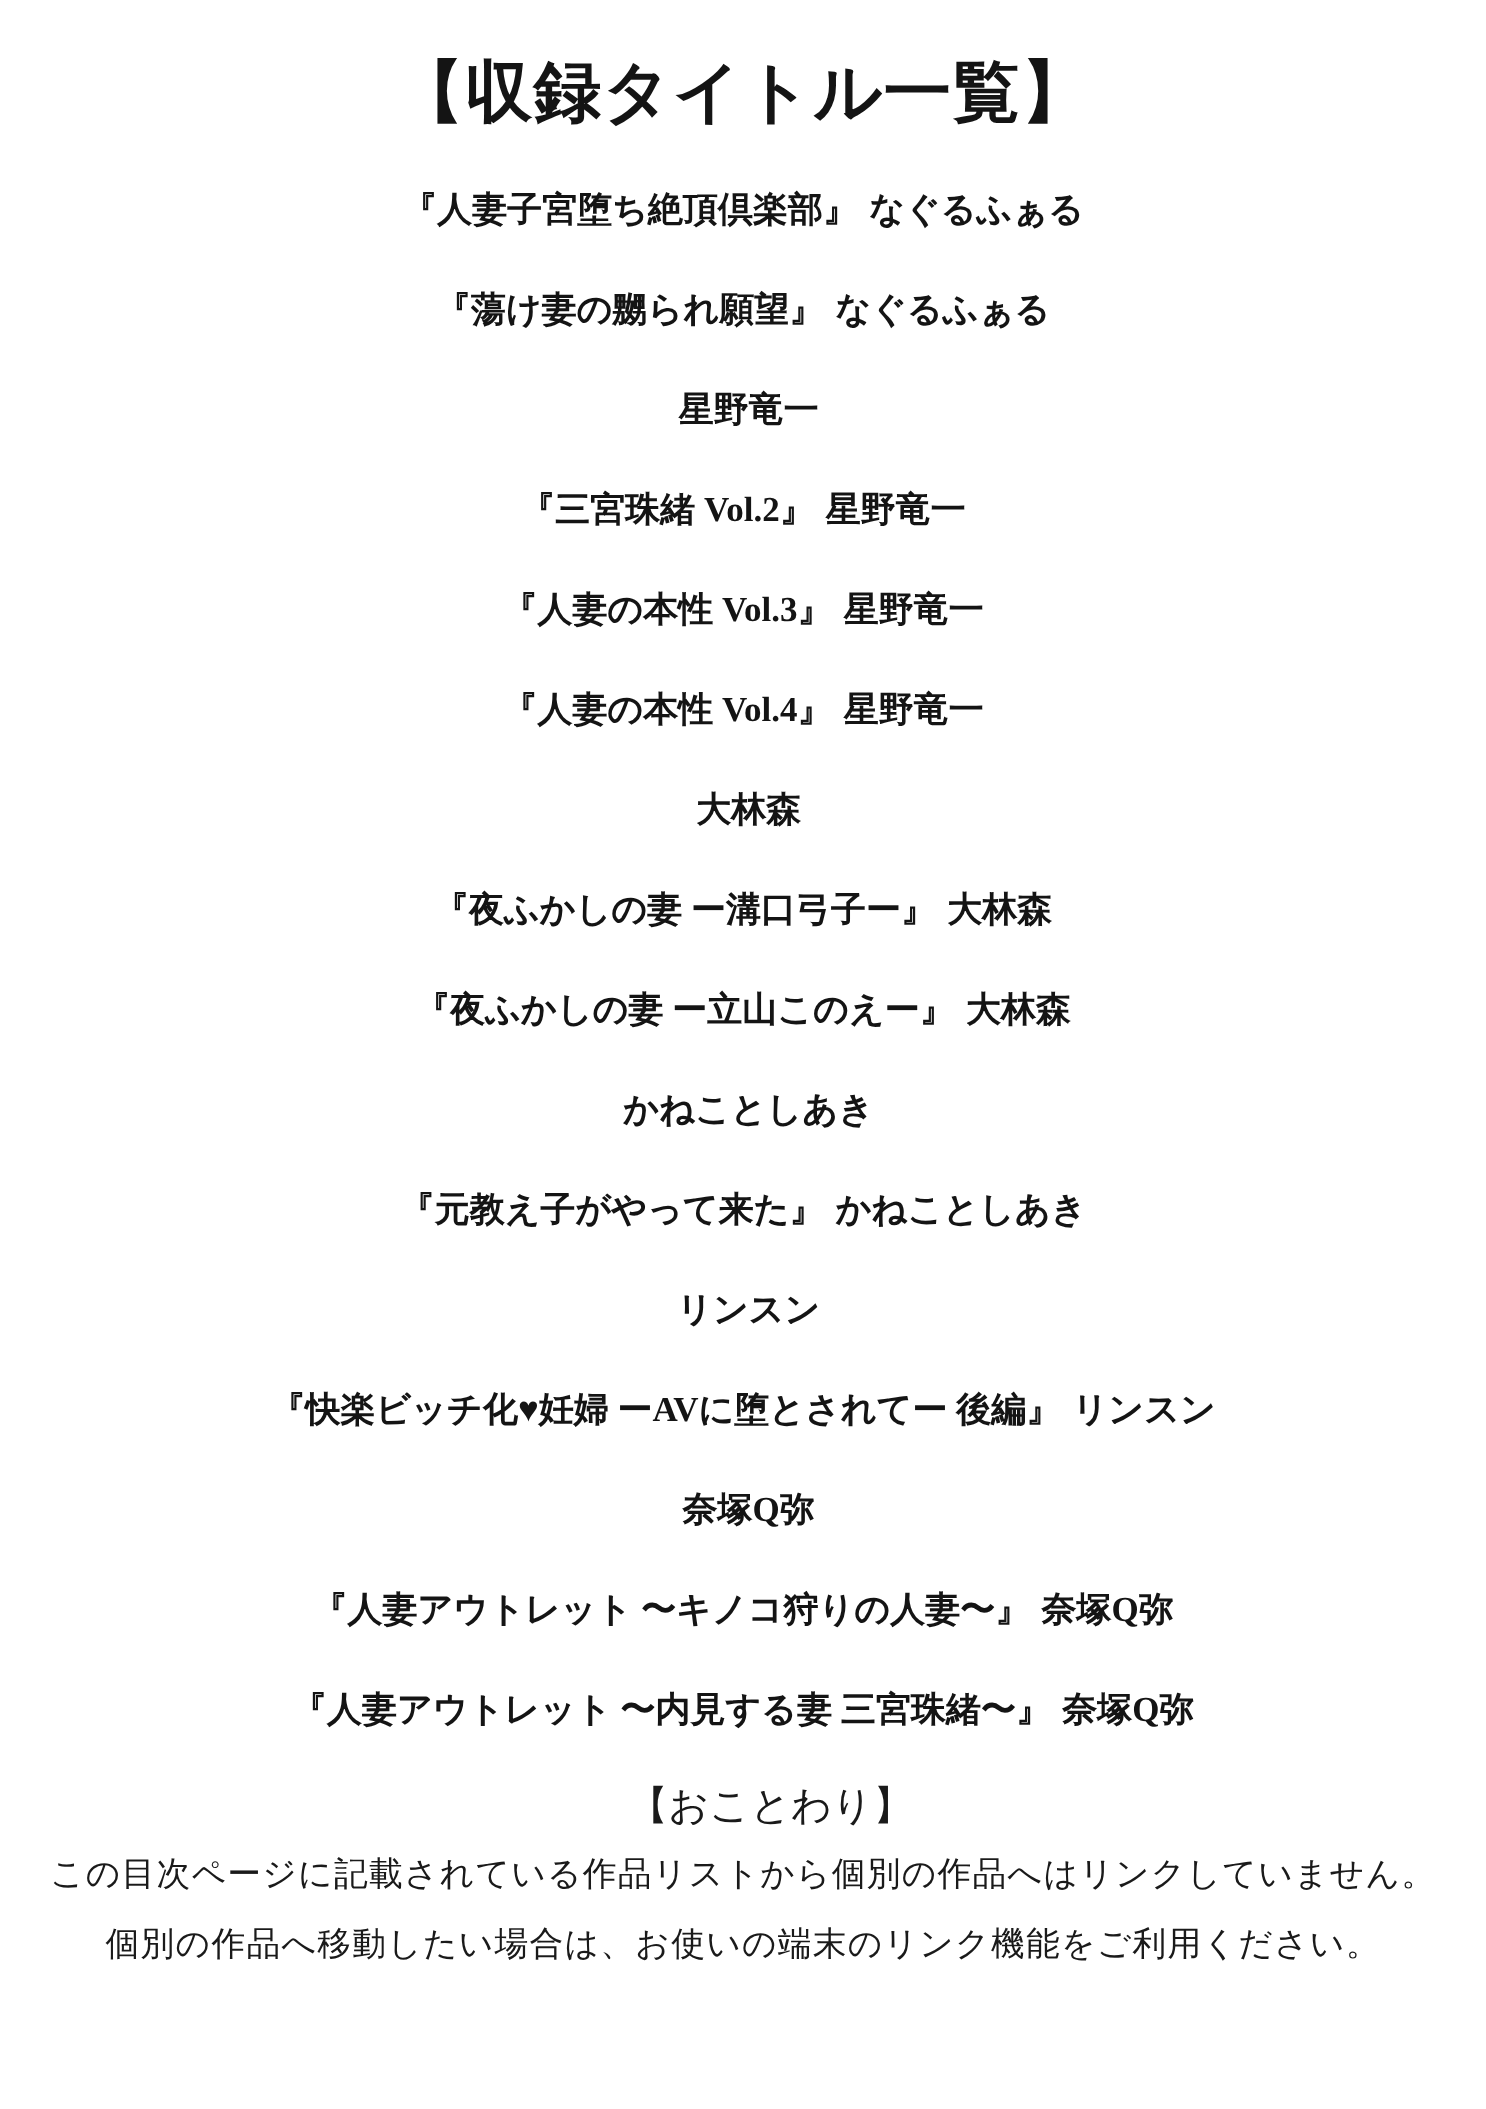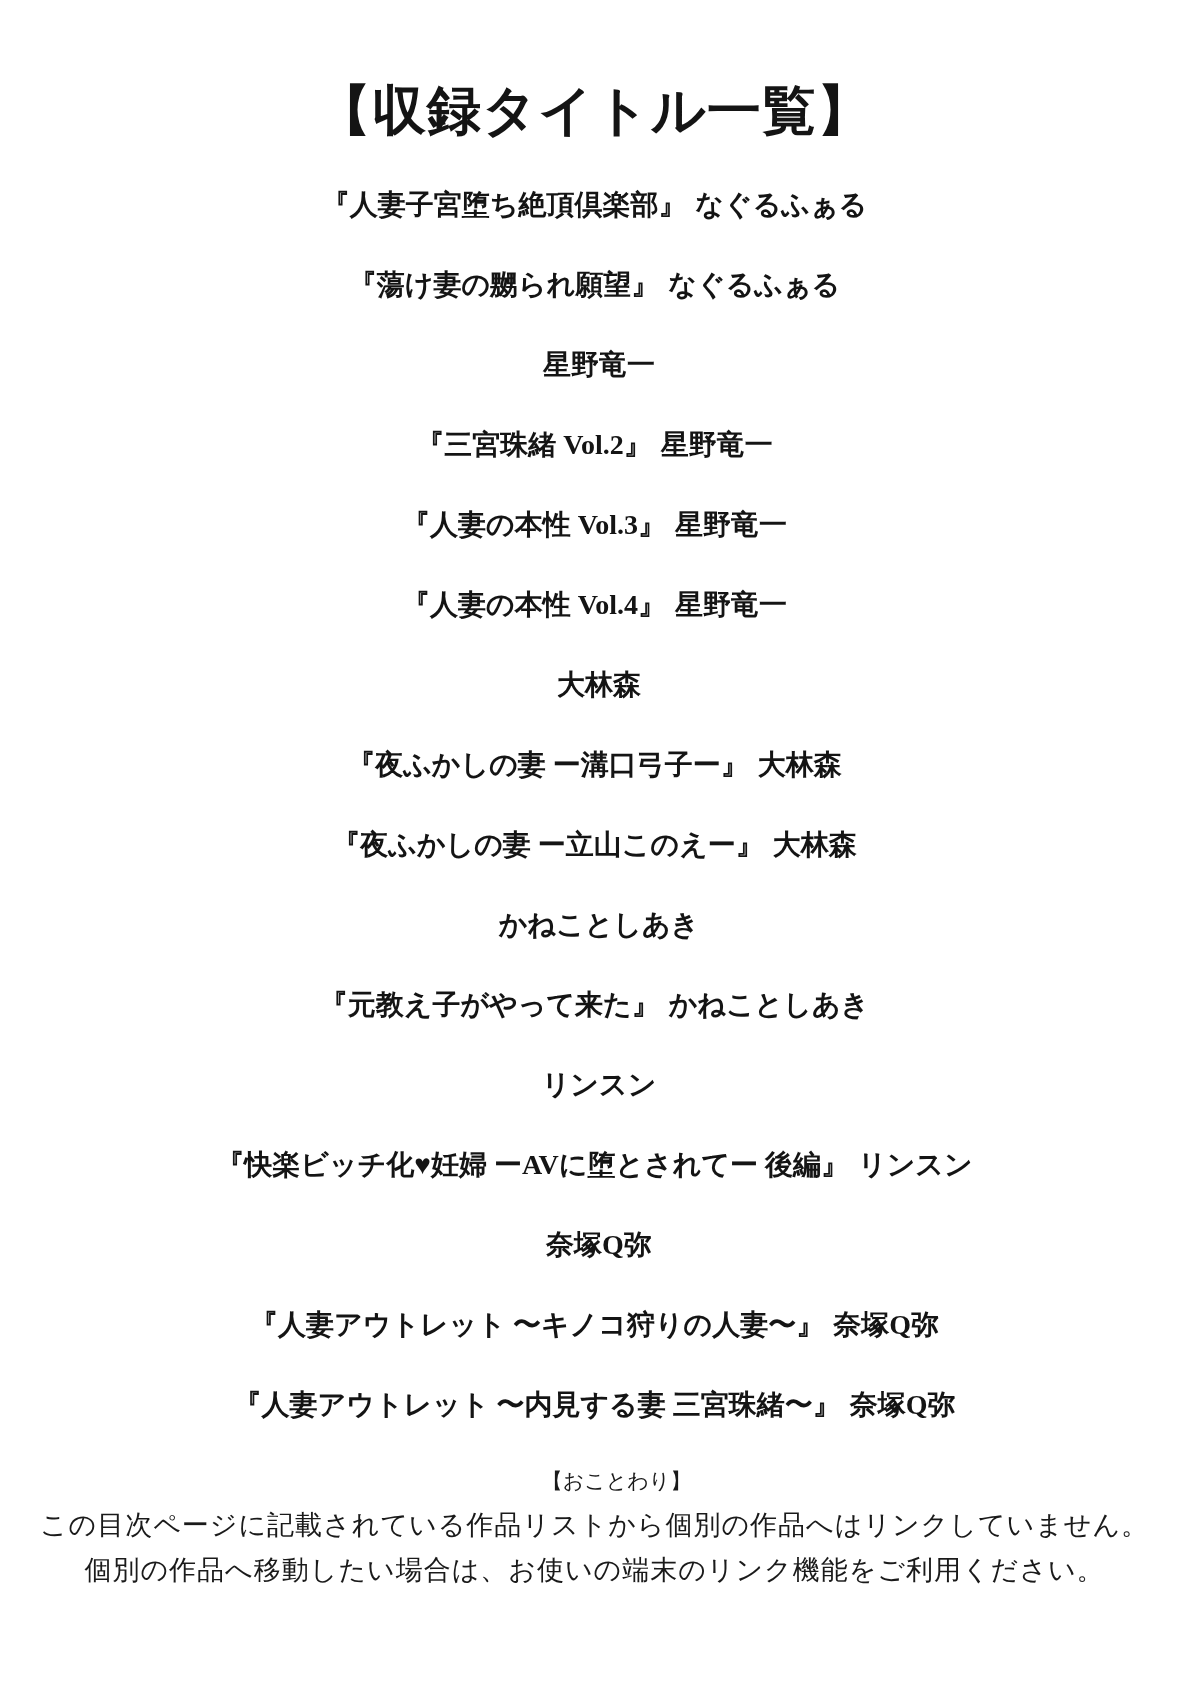--- a/index.html
+++ b/index.html
@@ -11,21 +11,21 @@
     position: relative;
     width: 1189px;
     height: 1687px;
     margin: 0 auto;
     background: #ffffff;
     color: #141414;
     overflow: hidden;
   }
   .page-title {
     margin: 0;
-    padding-top: 75px;
+    padding-top: 38px;
     height: 72px;
     line-height: 72px;
     text-align: center;
     font-family: "Liberation Serif", "DejaVu Serif", serif;
     font-weight: bold;
     font-size: 54px;
     letter-spacing: 1px;
   }
   .toc {
     margin-top: 18px;
@@ -43,28 +43,29 @@
   .entry-author {
     margin-left: 0.32em;
   }
   .notice {
     margin-top: 14px;
     text-align: center;
     font-family: "Liberation Sans", "DejaVu Sans", sans-serif;
     color: #1a1a1a;
   }
   .notice-heading {
-    font-size: 21px;
+    font-size: 32px;
     line-height: 44px;
     margin-left: 44px;
   }
   .notice-line {
     font-size: 27px;
     line-height: 45px;
     letter-spacing: 1px;
+    margin-top: 11px;
   }
 </style>
 </head>
 <body>
 
 <div class="page">
 
   <h1 class="page-title">【収録タイトル一覧】</h1>
 
   <div class="toc">

